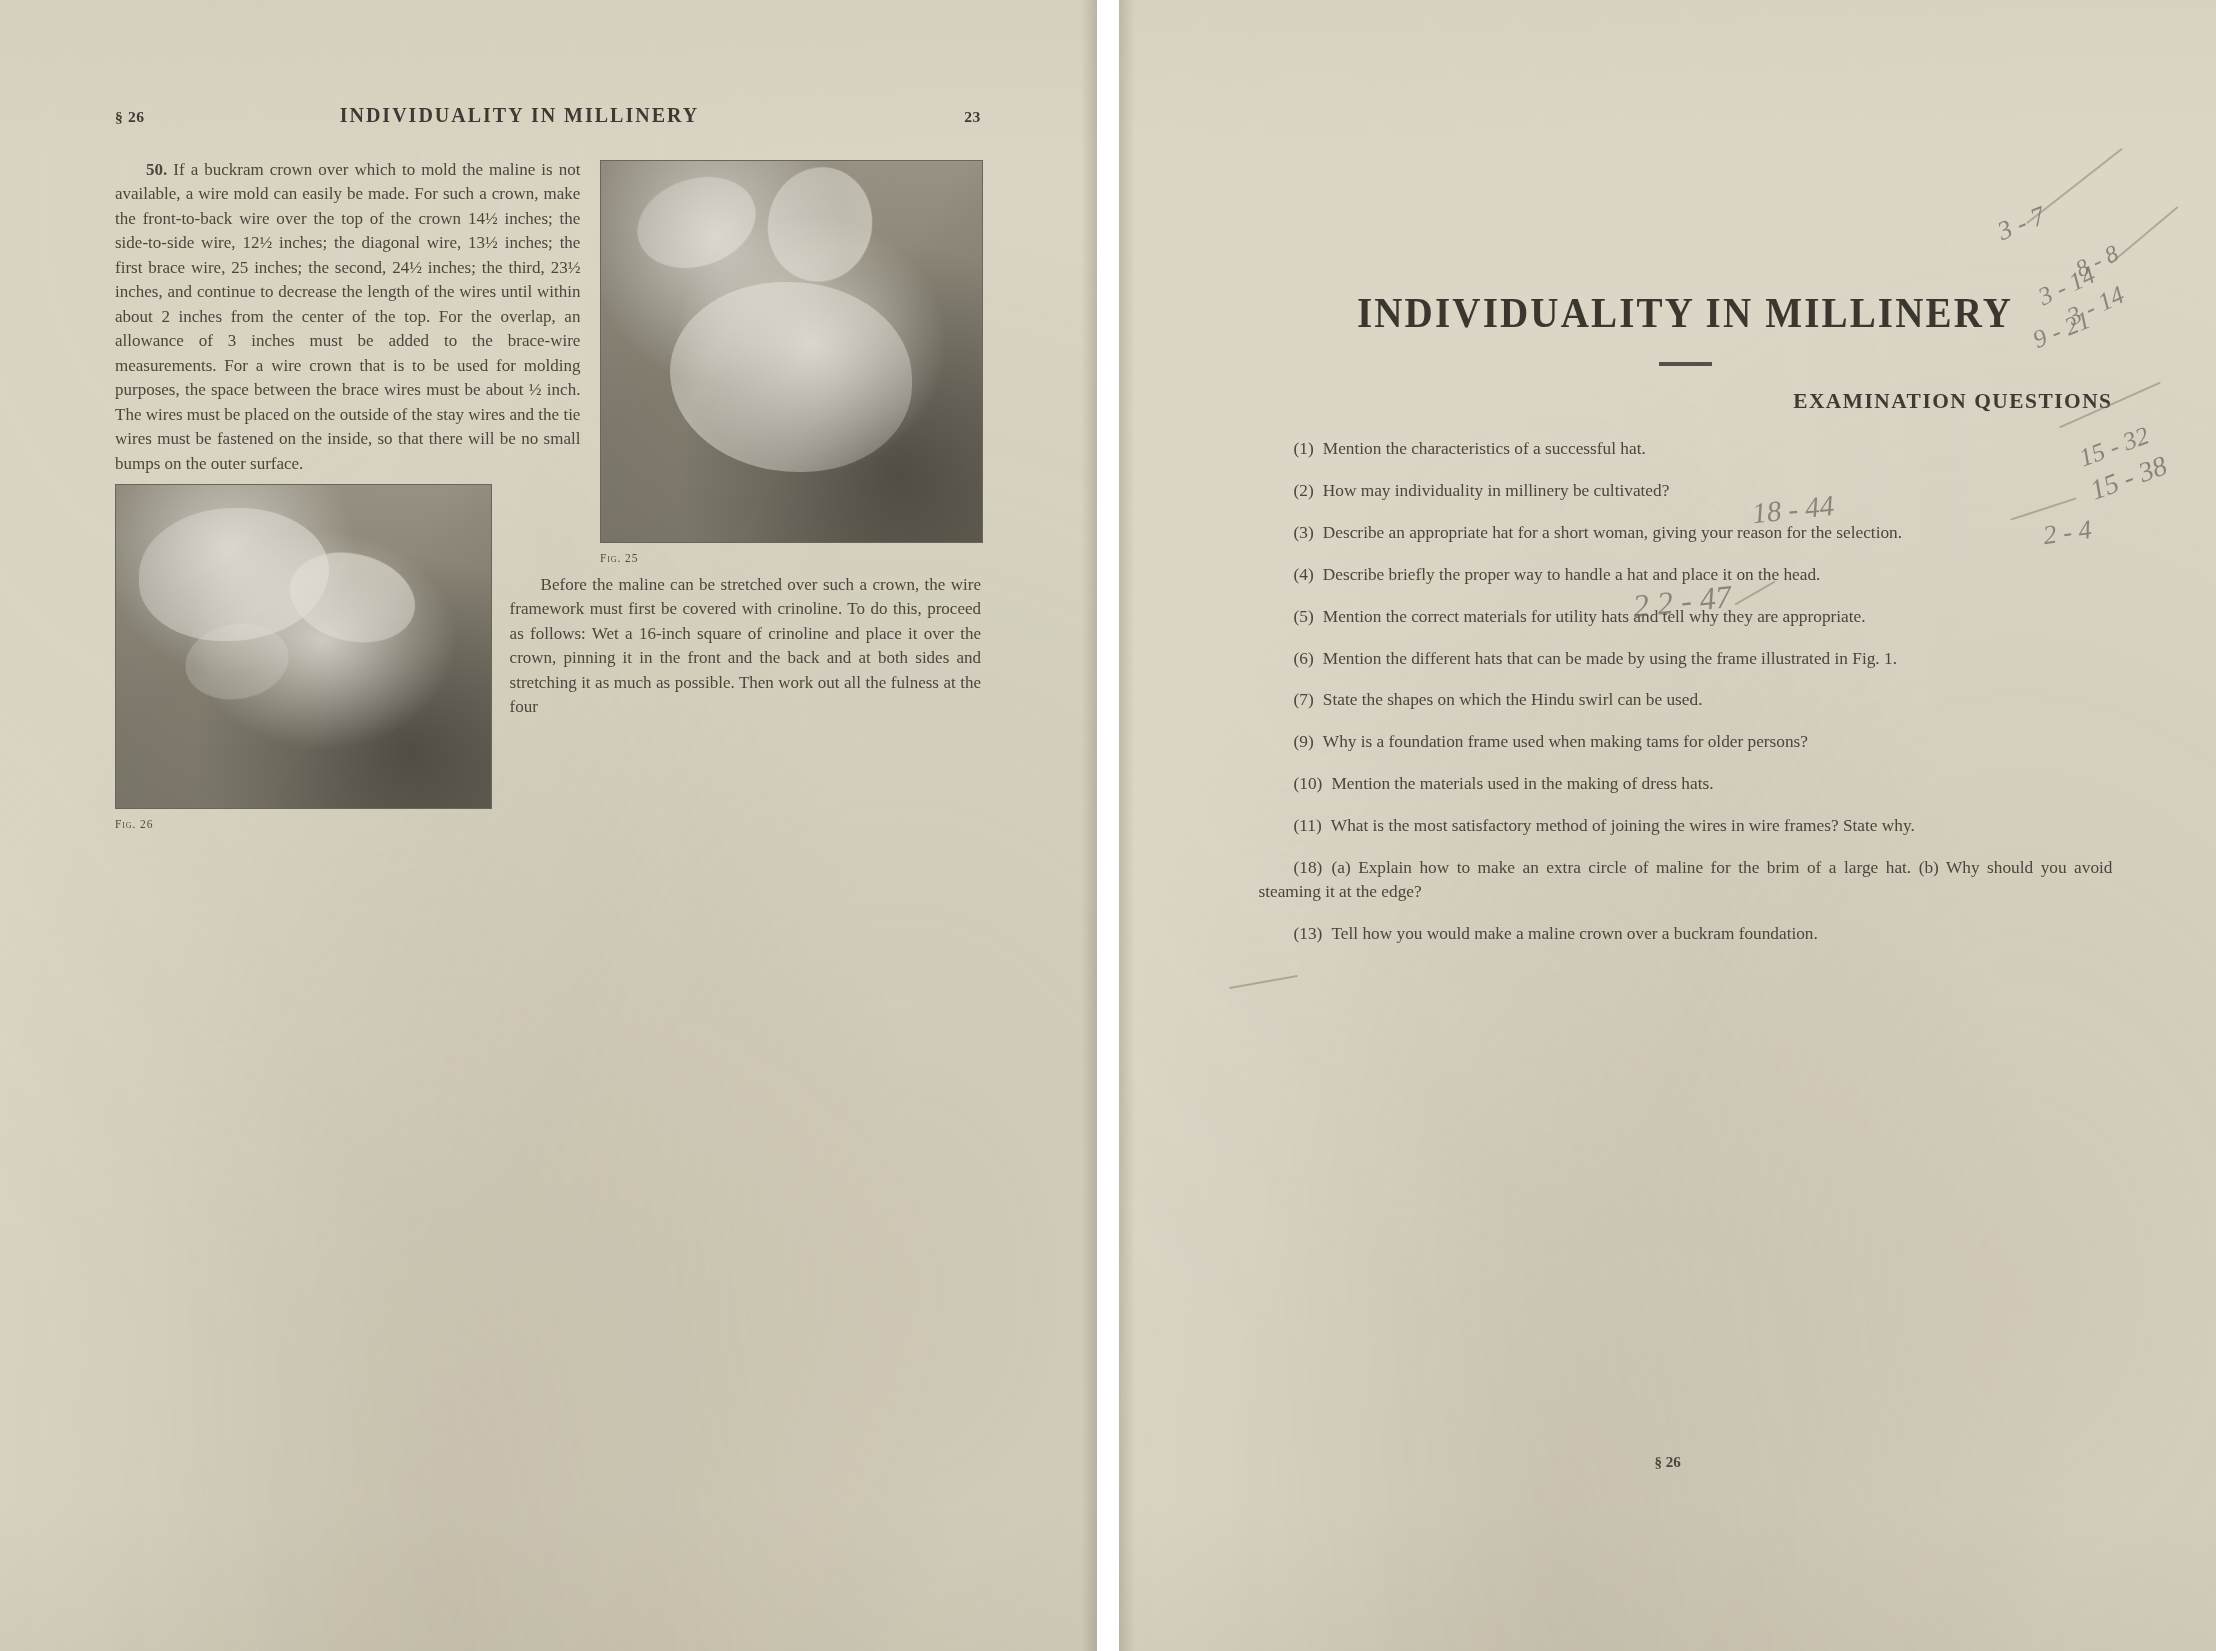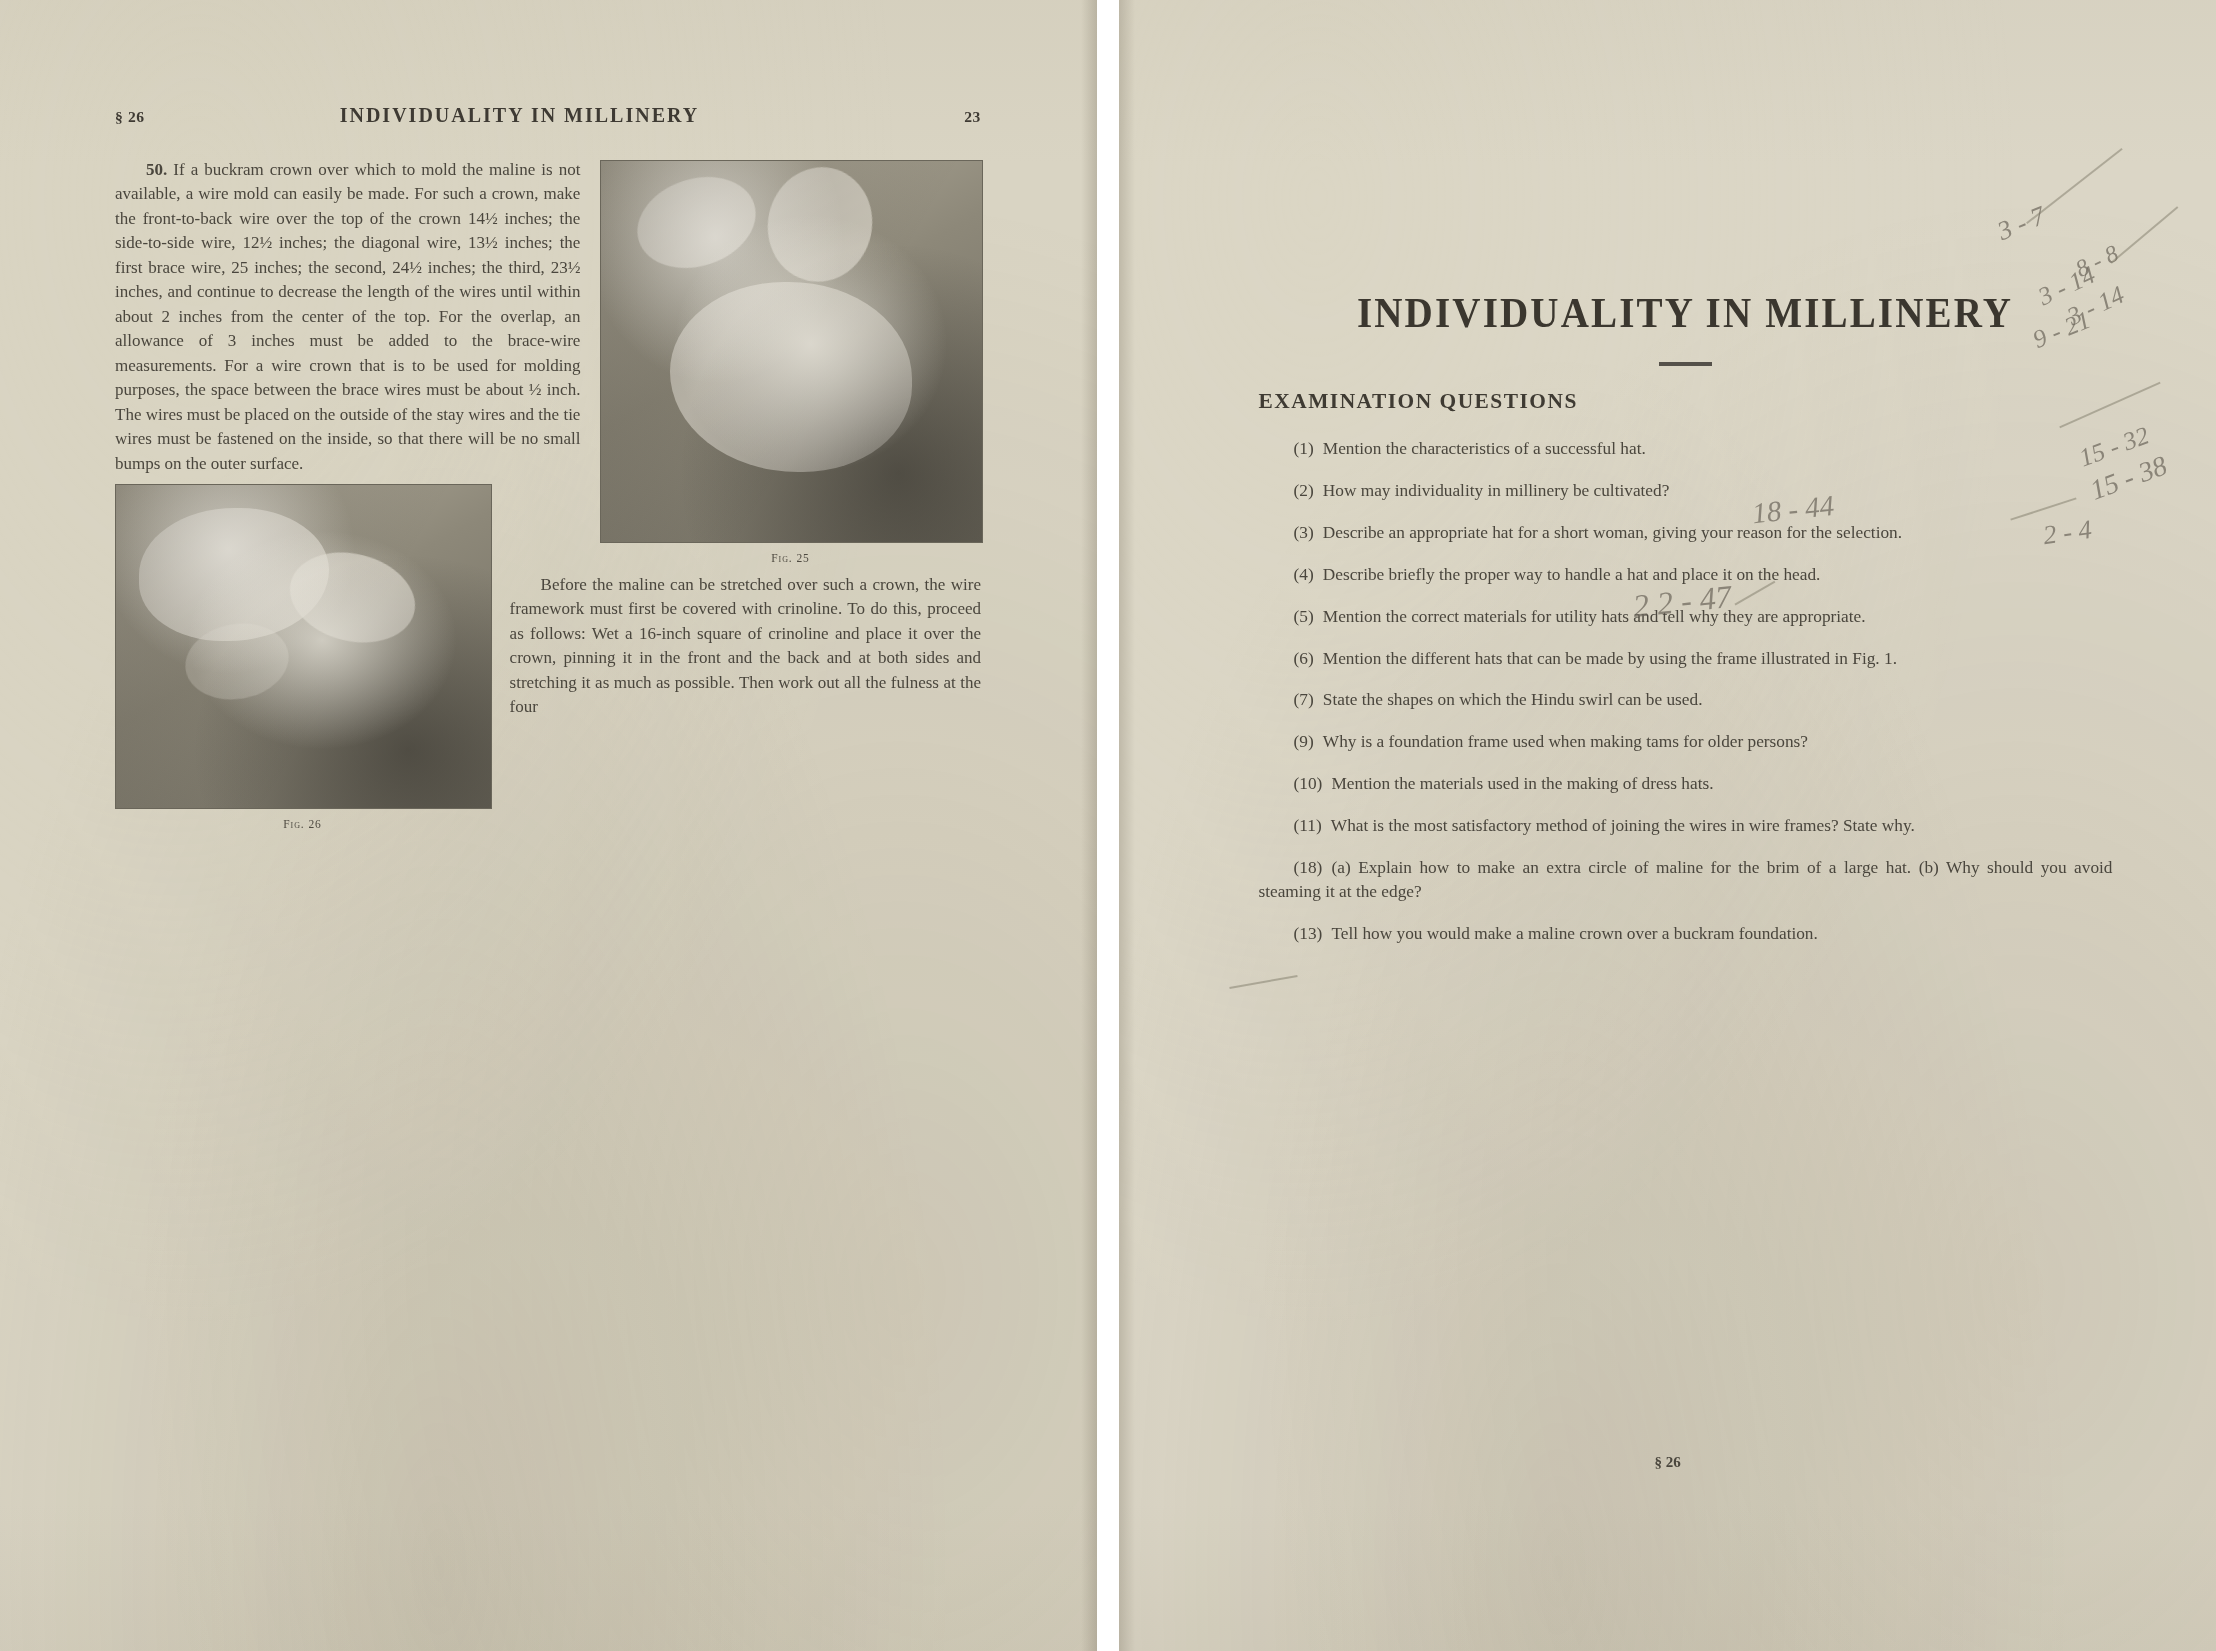--- a/index.html
+++ b/index.html
@@ -122,21 +122,21 @@
       radial-gradient(ellipse at 78% 82%, rgba(30,28,24,0.45) 0%, rgba(0,0,0,0) 52%),
       linear-gradient(120deg, rgba(20,18,15,0.25), rgba(0,0,0,0) 60%);
   }
   .fig-hand {
     position:absolute;
     background: rgba(232,228,216,0.62);
     border-radius: 50%;
     filter: blur(0.6px);
   }
   .fig-cap {
-    text-align: center;
+    text-align: left;
     font-size: 11.5px;
     letter-spacing: 0.9px;
     color: #4e4a41;
     margin-top: 7px;
     font-variant: small-caps;
   }
 
   
   .fig25-wrap {
     float: right;
@@ -171,21 +171,21 @@
     font-family: "Liberation Serif", serif;
     transform: scaleX(0.93);
   }
   .rule {
     width: 53px;
     height: 4px;
     background: #55514a;
     margin: 25.4px auto 23px auto;
   }
   .exam-sub {
-    text-align: left;
+    text-align: right;
     font-size: 21.4px;
     font-weight: 700;
     letter-spacing: 1.5px;
     color: #3f3b33;
     margin-bottom: 23px;
   }
   .q {
     font-size: 17.3px;
     line-height: 1.42;
     text-align: justify;

